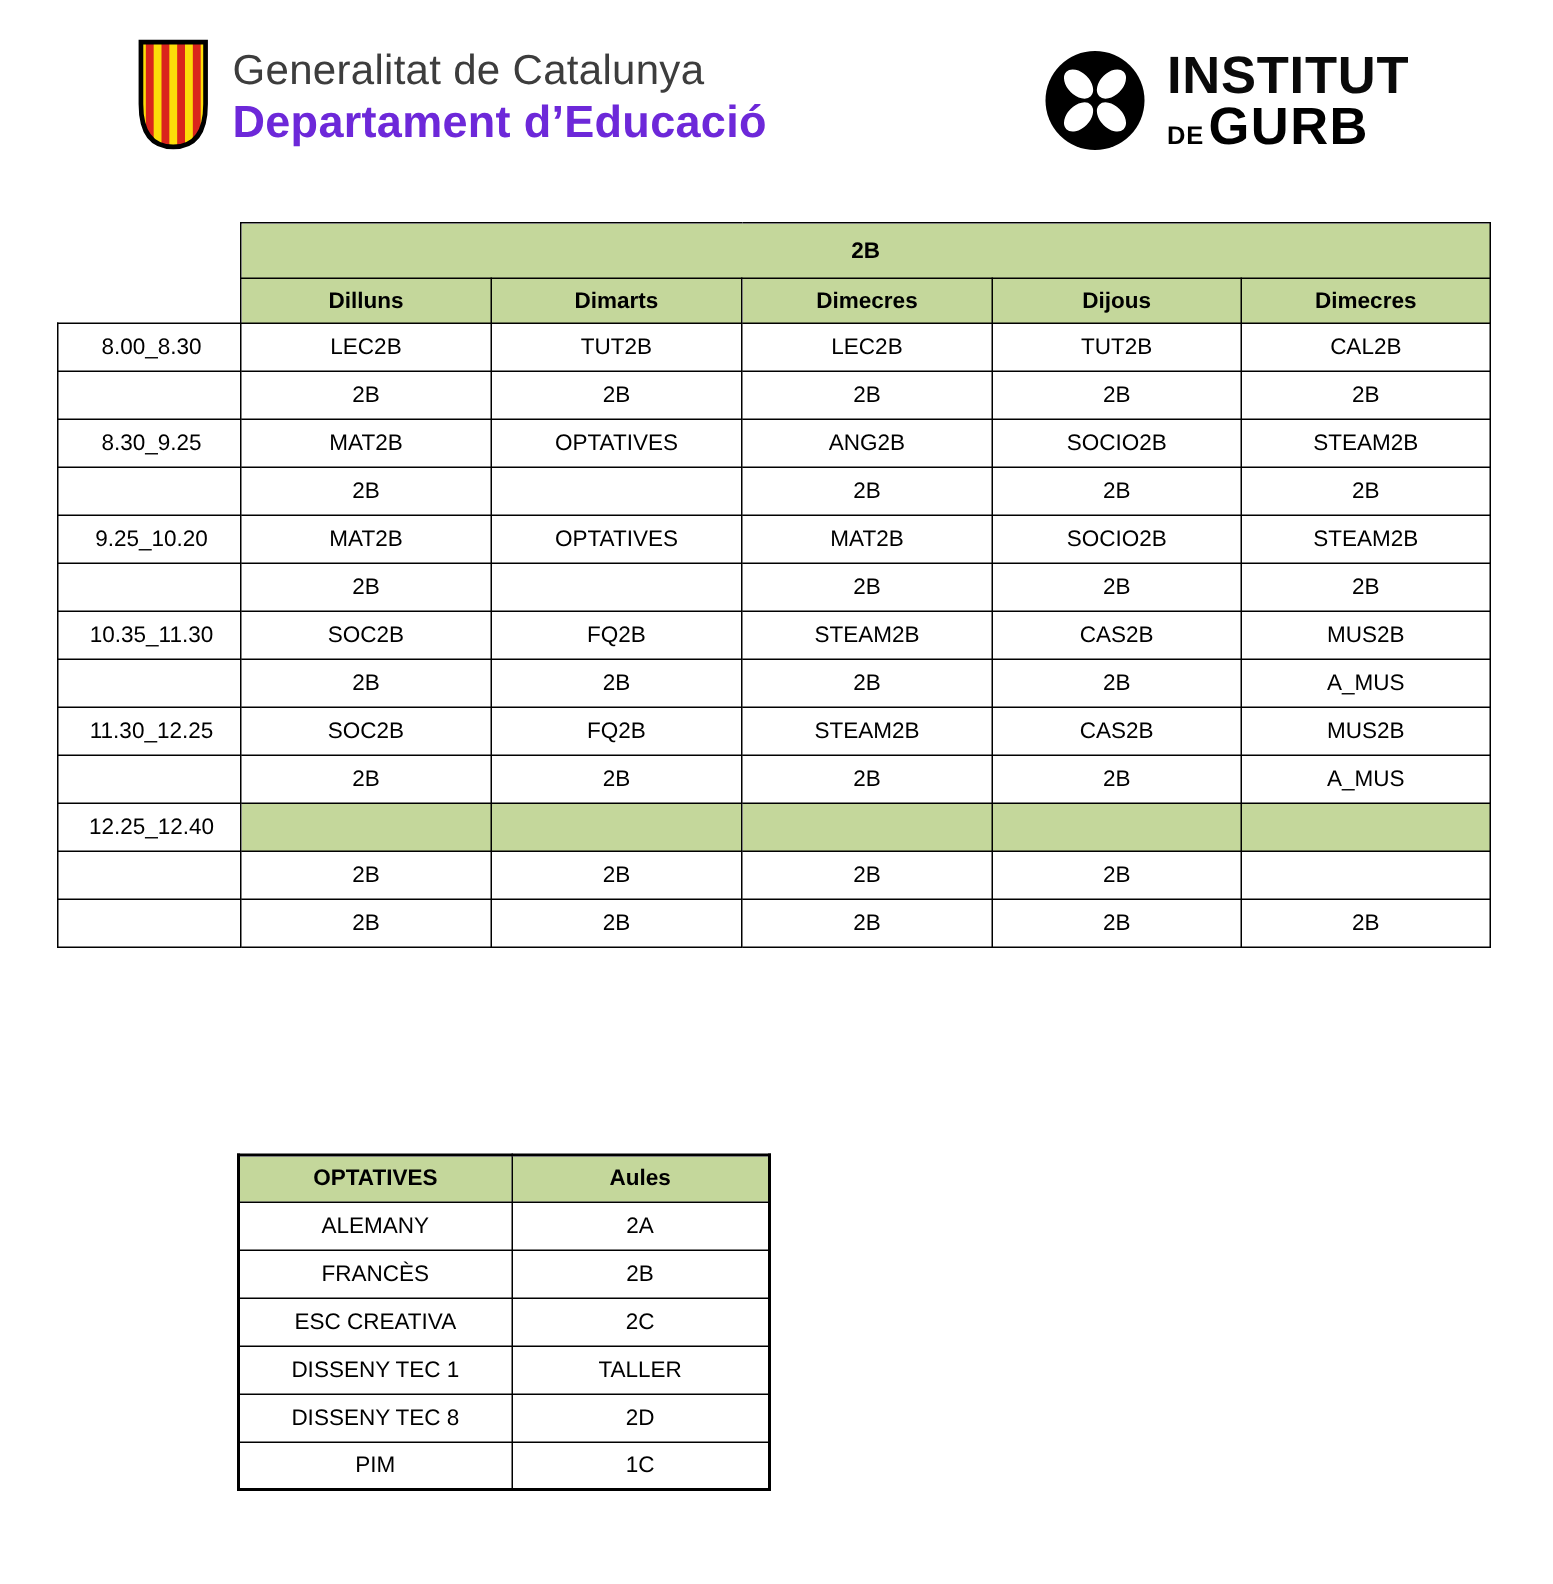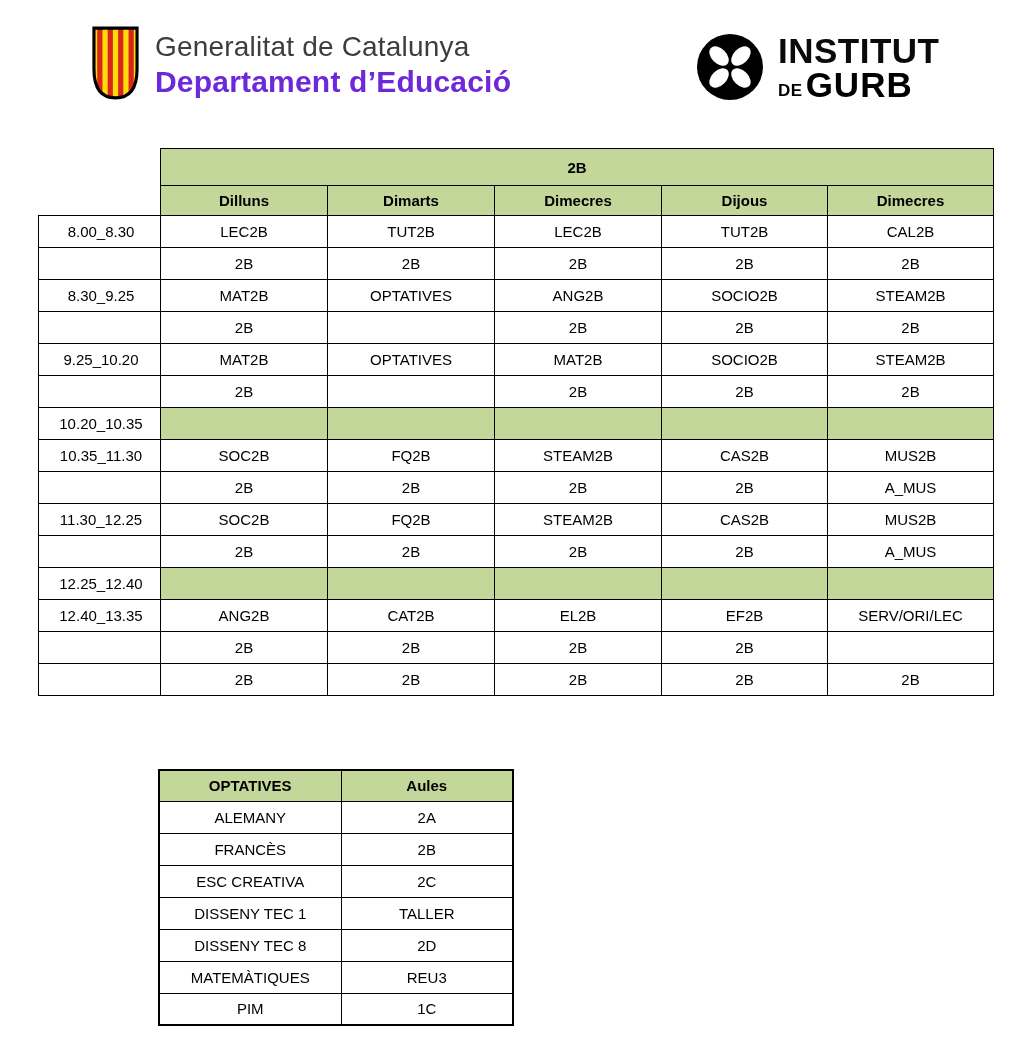--- a/index.html
+++ b/index.html
@@ -169,28 +169,20 @@
         </tr>
         <tr>
           <td class="time bl2"></td>
           <td>2B</td>
           <td></td>
           <td>2B</td>
           <td>2B</td>
           <td class="br2">2B</td>
         </tr>
         <tr>
-          <td class="time bl2">10.20_10.35</td>
-          <td class="green"></td>
-          <td class="green"></td>
-          <td class="green"></td>
-          <td class="green"></td>
-          <td class="green br2"></td>
-        </tr>
-        <tr>
           <td class="time bl2">10.35_11.30</td>
           <td>SOC2B</td>
           <td>FQ2B</td>
           <td>STEAM2B</td>
           <td>CAS2B</td>
           <td class="br2">MUS2B</td>
         </tr>
         <tr>
           <td class="time bl2"></td>
           <td>2B</td>
@@ -215,28 +207,20 @@
           <td>2B</td>
           <td class="br2">A_MUS</td>
         </tr>
         <tr>
           <td class="time bl2">12.25_12.40</td>
           <td class="green"></td>
           <td class="green"></td>
           <td class="green"></td>
           <td class="green"></td>
           <td class="green br2"></td>
-        </tr>
-        <tr>
-          <td class="time bl2">12.40_13.35</td>
-          <td>ANG2B</td>
-          <td>CAT2B</td>
-          <td>EL2B</td>
-          <td>EF2B</td>
-          <td class="br2">SERV/ORI/LEC</td>
         </tr>
         <tr>
           <td class="time bl2"></td>
           <td>2B</td>
           <td>2B</td>
           <td>2B</td>
           <td>2B</td>
           <td class="br2"></td>
         </tr>
         <tr>
@@ -276,23 +260,19 @@
         </tr>
         <tr>
           <td>DISSENY TEC 1</td>
           <td>TALLER</td>
         </tr>
         <tr>
           <td>DISSENY TEC 8</td>
           <td>2D</td>
         </tr>
         <tr>
-          <td>MATEMÀTIQUES</td>
-          <td>REU3</td>
-        </tr>
-        <tr>
           <td>PIM</td>
           <td>1C</td>
         </tr>
       </tbody>
   </table>
 
 </div>
 
 </body></html>

